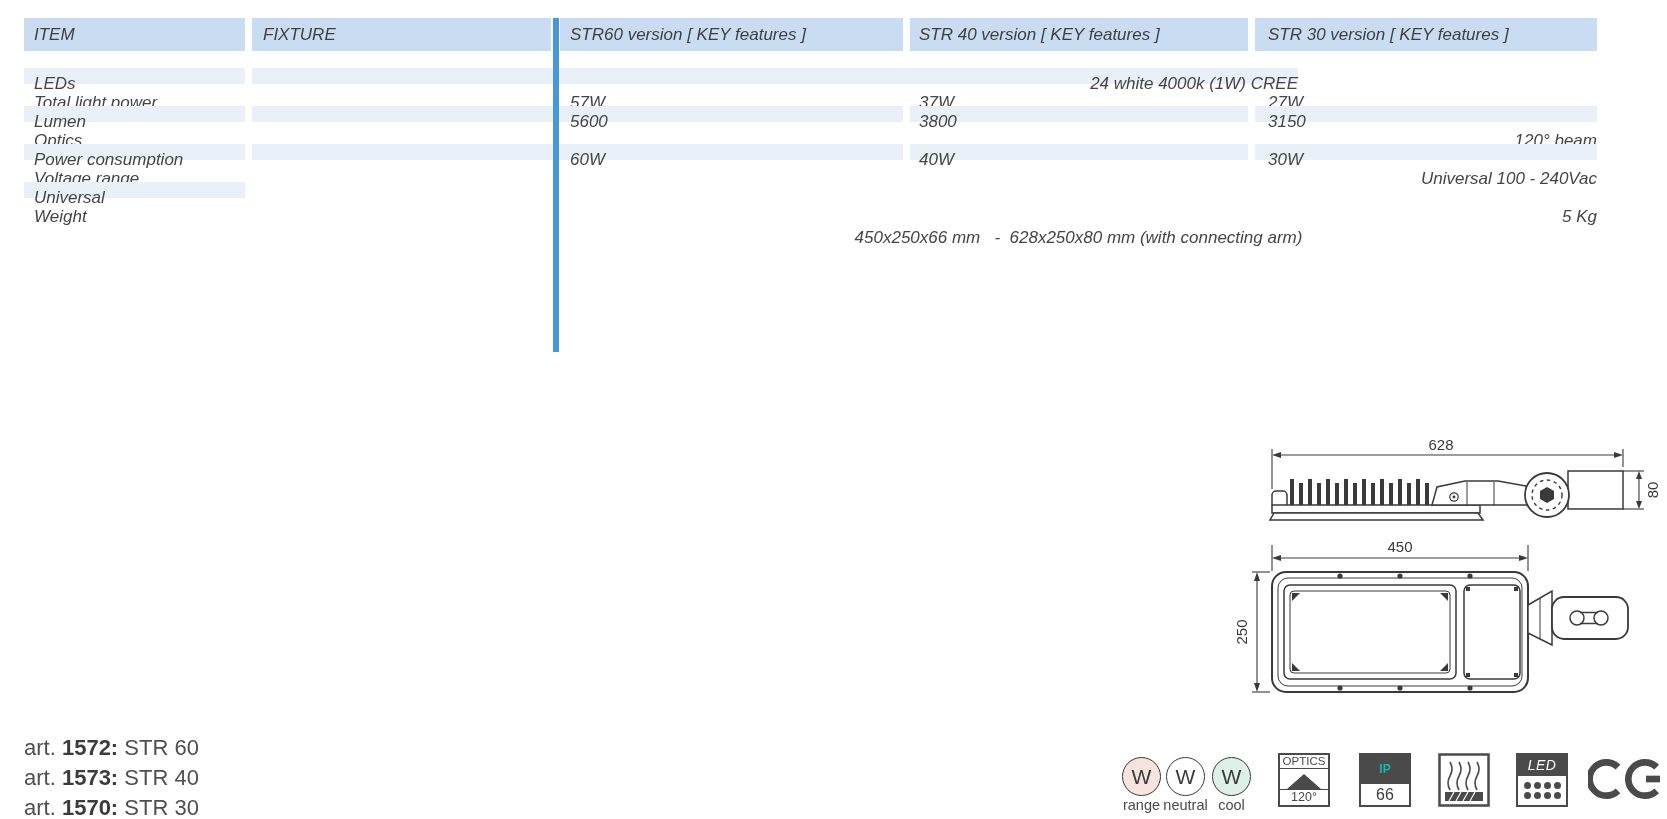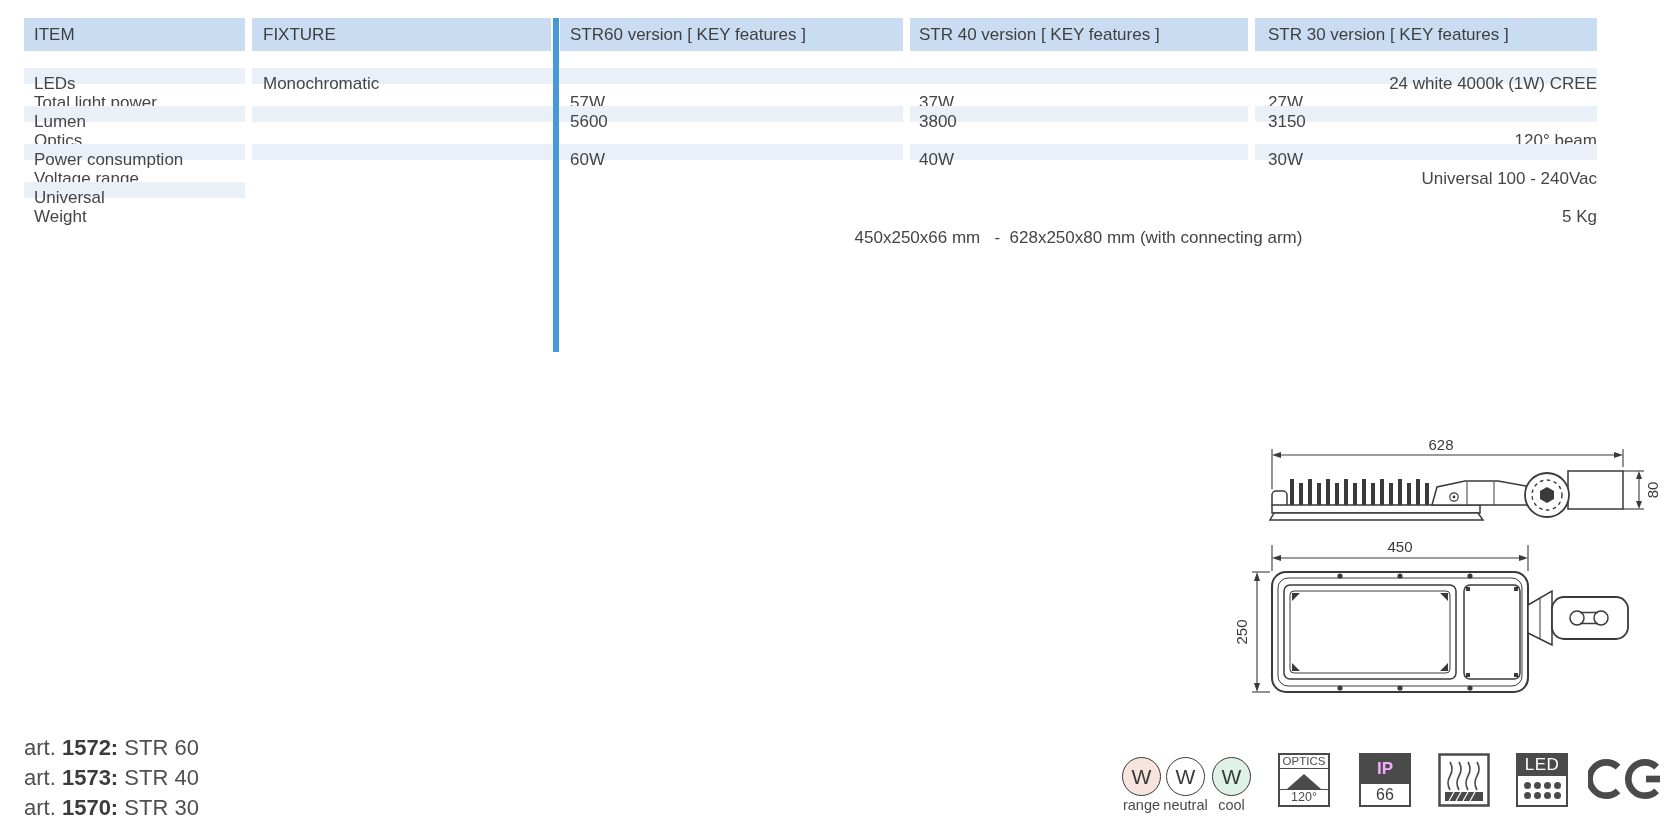--- a/index.html
+++ b/index.html
@@ -4,21 +4,21 @@
 <style>
   * { margin:0; padding:0; box-sizing:border-box; }
   html,body { background:#ffffff; }
   #page {
     position:relative; width:1667px; height:819px;
     background:#ffffff; overflow:hidden;
     font-family:"Liberation Sans", sans-serif; color:#454545;
   }
 
   
-  #spec-table { position:absolute; left:24px; top:18px; width:1573px; }
+  #spec-table { position:absolute; left:24px; top:18px; width:1573px;font-style:italic; }
   .trow { display:flex; height:16px; line-height:32px; font-size:17px; margin-bottom:3px; }
   .trow.header { height:33px; line-height:33px; margin-bottom:17px; }
   .c-item    { width:221px; padding-left:10px; flex:none; }
   .gap7      { width:7px; flex:none; }
   .c-fixture { width:299px; padding-left:11px; flex:none; }
   .c-linegap { width:9px; flex:none; }
   .c-v1 { width:343px; padding-left:10px; flex:none; }
   .c-v2 { width:338px; padding-left:9px;  flex:none; }
   .c-v3 { width:342px; padding-left:13px;  flex:none; }
   .c-span { width:1037px; text-align:right; flex:none; white-space:pre; }
@@ -57,27 +57,27 @@
   .sq-badge { width:52px; height:54px; border:2.5px solid #4a4a4a; background:#fff; }
   #optics-badge { display:flex; flex-direction:column; align-items:center; }
   .optics-title { font-size:11.5px; color:#4a4a4a; line-height:13px; width:100%;
                   text-align:center; border-bottom:1.5px solid #4a4a4a; }
   .optics-tri-wrap { flex:1; display:flex; align-items:flex-end; justify-content:center;
                      width:100%; border-bottom:1.5px solid #4a4a4a; }
   .tri { width:0; height:0; border-left:17px solid transparent;
          border-right:17px solid transparent; border-bottom:15px solid #4a4a4a; }
   .optics-val { font-size:12.5px; color:#4a4a4a; line-height:15px; }
   #ip-badge { border:none; background:none; }
-  .ip-top { width:52px; height:31px; background:#4a4a4a; color:#f0abfc;
-            font-size:17px; font-weight:bold; display:flex; align-items:center; justify-content:center; }
+  .ip-top { width:52px; height:31px; background:#4a4a4a; color:#14b8a6;
+            font-size:12px; font-weight:bold; display:flex; align-items:center; justify-content:center; }
   .ip-bottom { width:52px; height:23px; border:2.5px solid #4a4a4a; border-top:none;
                color:#3c3c3c; font-size:16px; display:flex; align-items:center; justify-content:center; }
   #led-badge { border:none; background:none; }
-  .led-top { width:52px; height:23px; background:#4a4a4a; color:#fff; font-size:17px;
-             display:flex; align-items:center; justify-content:center; letter-spacing:0.5px; }
+  .led-top { width:52px; height:23px; background:#4a4a4a; color:#fff; font-size:14px;
+             display:flex; align-items:center; justify-content:center; letter-spacing:0.5px;font-style:italic; }
   .led-bottom { width:52px; height:31px; border:2.5px solid #4a4a4a; border-top:none;
                 display:grid; grid-template-columns:repeat(4,1fr); align-content:center;
                 justify-items:center; row-gap:3px; padding:2px 4px; }
   .led-dot { width:7px; height:7px; border-radius:50%; background:#4a4a4a; }
 </style>
 </head>
 <body>
 
 <div id="page">
 
@@ -91,21 +91,20 @@
       <div class="c-v1 hd">STR60 version [ KEY features ]</div>
       <div class="gap7"></div>
       <div class="c-v2 hd">STR 40 version [ KEY features ]</div>
       <div class="gap7"></div>
       <div class="c-v3 hd">STR 30 version [ KEY features ]</div>
     </div>
 
     <div class="trow">
       <div class="c-item shade">LEDs</div>
       <div class="gap7"></div>
-      <div class="c-fixture shade">Monochromatic</div>
       <div class="c-linegap shade"></div>
       <div class="c-span shade">24 white 4000k (1W) CREE</div>
     </div>
 
     <div class="trow">
       <div class="c-item">Total light power</div>
       <div class="gap7"></div>
         <div class="c-fixture"></div>
         <div class="c-linegap"></div>
       <div class="c-v1">57W</div>

